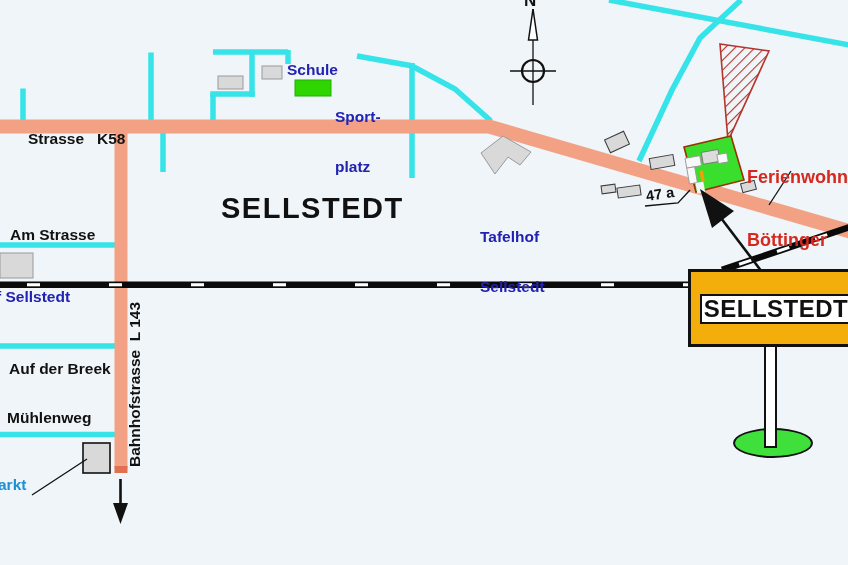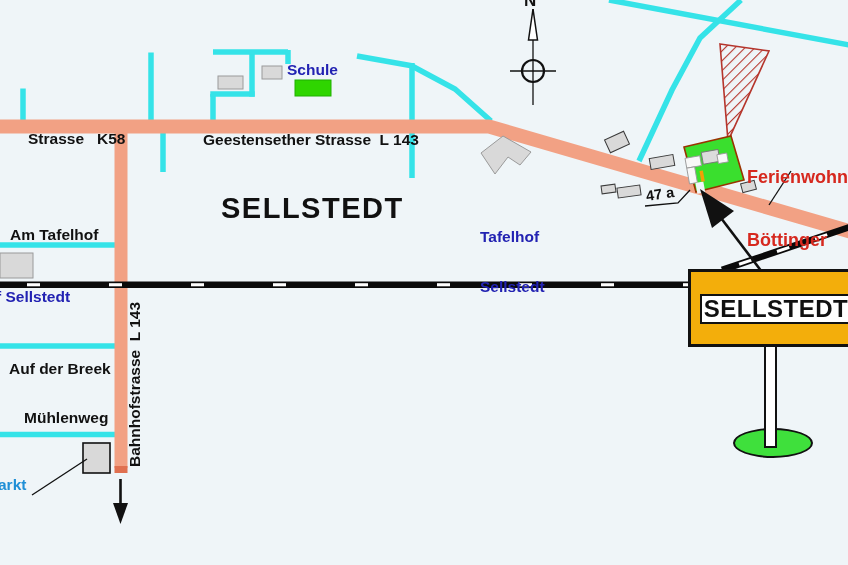--- a/index.html
+++ b/index.html
@@ -153,47 +153,50 @@
     <g>
       <line x1="120.5" y1="479" x2="120.5" y2="505" stroke="#111" stroke-width="2.6"></line>
       <polygon points="120.5,524 113,503 128,503" fill="#111"></polygon>
     </g>
   </svg>
 
   <div class="lbl compass-n" style="left:524px; top:-7px;">N</div>
 
   <div class="lbl" style="left:4px; top:131px;margin-left:24px;">Strasse   K58</div>
 
-  <div class="lbl" style="left:203px; top:132px;">Geestensether Strasse  L 143</div>
 
 
   <div class="lbl blue" style="left:287px; top:62px;">Schule</div>
 
+  <div class="lbl blue" style="left:335px; top:76px;">
+    <div>Sport-</div>
+    <div>platz</div>
+  </div>
 
   <div class="lbl big" style="left:221px; top:193px;">SELLSTEDT</div>
 
   <div class="lbl blue" style="left:480px; top:196px;">
     <div>Tafelhof</div>
     <div>Sellstedt</div>
   </div>
 
   <div class="lbl red" style="left:747px; top:125px;">
     <div>Ferienwohnung</div>
     <div>Böttinger</div>
   </div>
 
   <div class="lbl r8" style="left:646px; top:186px;">47 a</div>
 
-  <div class="lbl" style="left:10px; top:227px;">Am Tafelhof</div>
+  <div class="lbl" style="left:10px; top:227px;">Am Strasse</div>
 
   <div class="lbl blue" style="left:-4px; top:289px;">f Sellstedt</div>
 
   <div class="lbl" style="left:9px; top:325px;margin-top:36px;">Auf der Breek</div>
 
-  <div class="lbl" style="left:24px; top:410px;text-align:center;">Mühlenweg</div>
+  <div class="lbl" style="left:7px; top:410px;text-align:center;">Mühlenweg</div>
 
   <div class="lbl rot90" style="left:127px; top:467px;">Bahnhofstrasse  L 143</div>
 
   <div class="lbl mkt" style="left:-2px; top:477px;">arkt</div>
 
   <div class="lbl center" style="left:38px; top:528px; width:165px;">
     
     
   </div>
 

